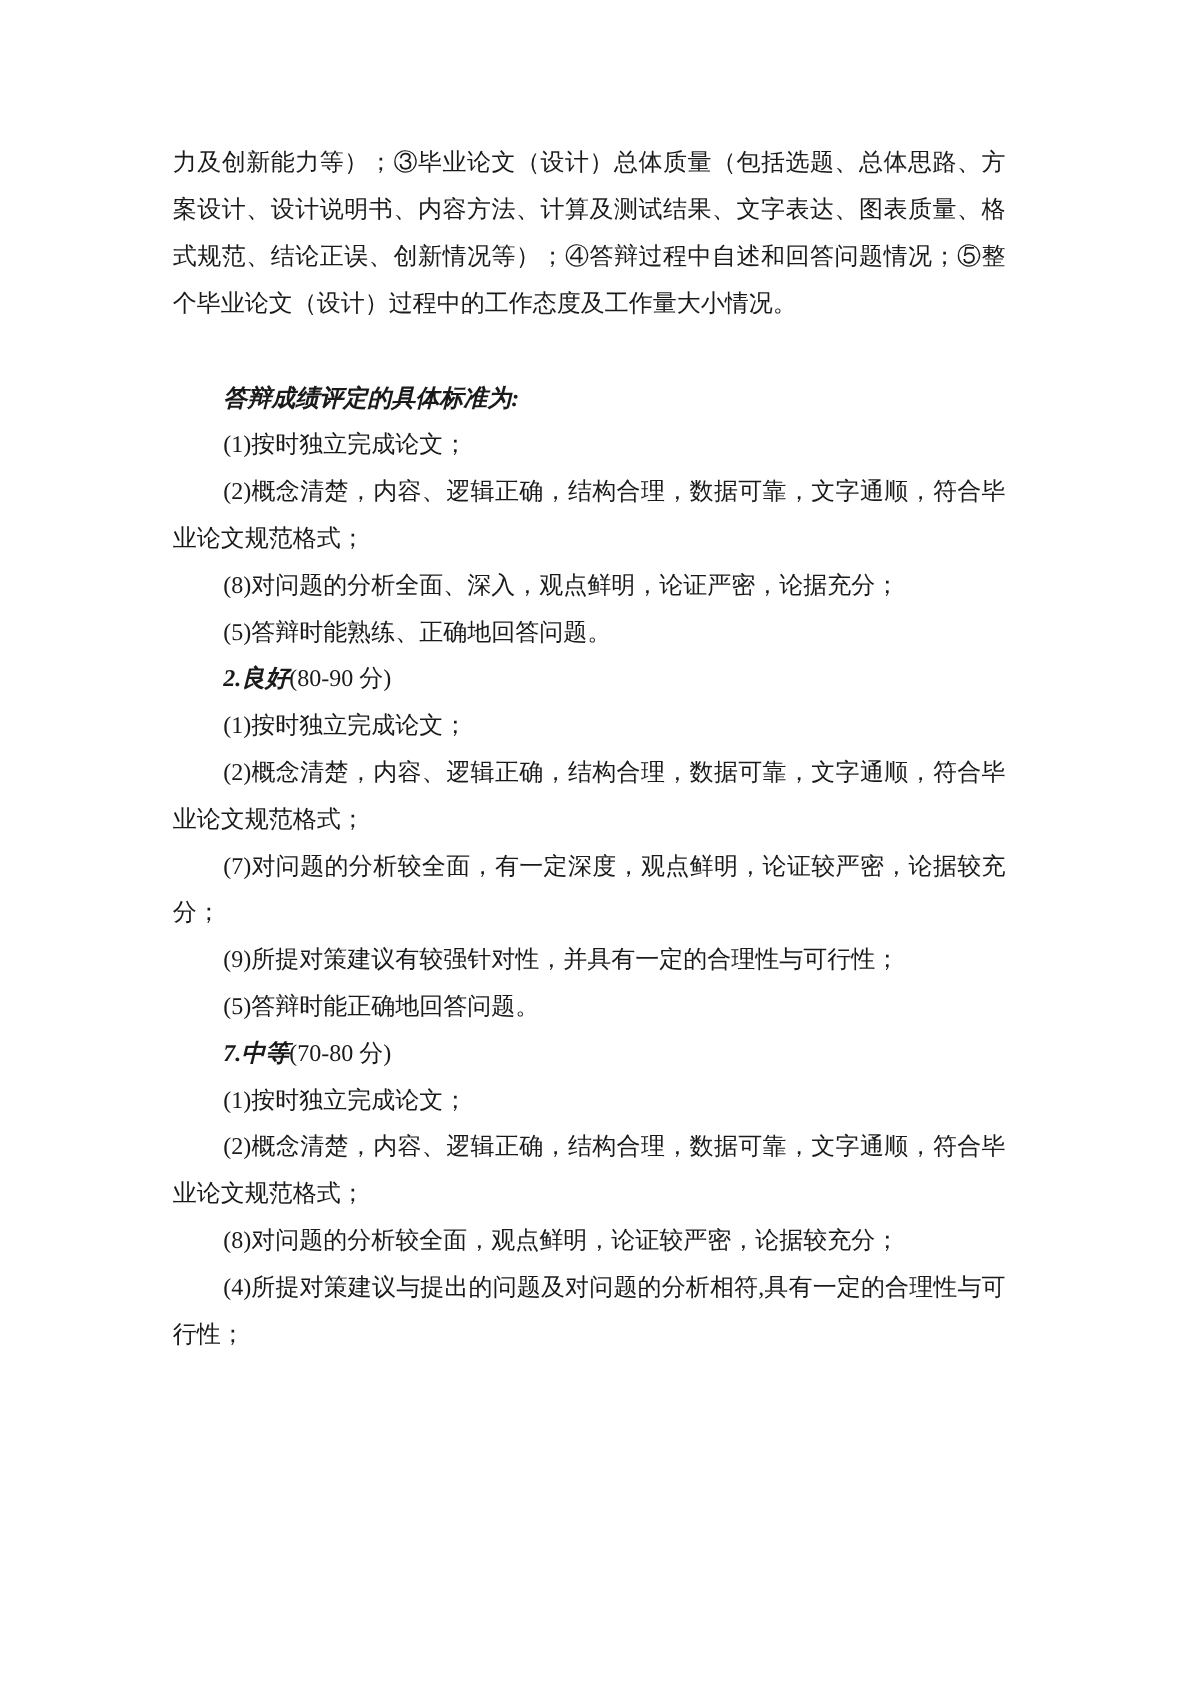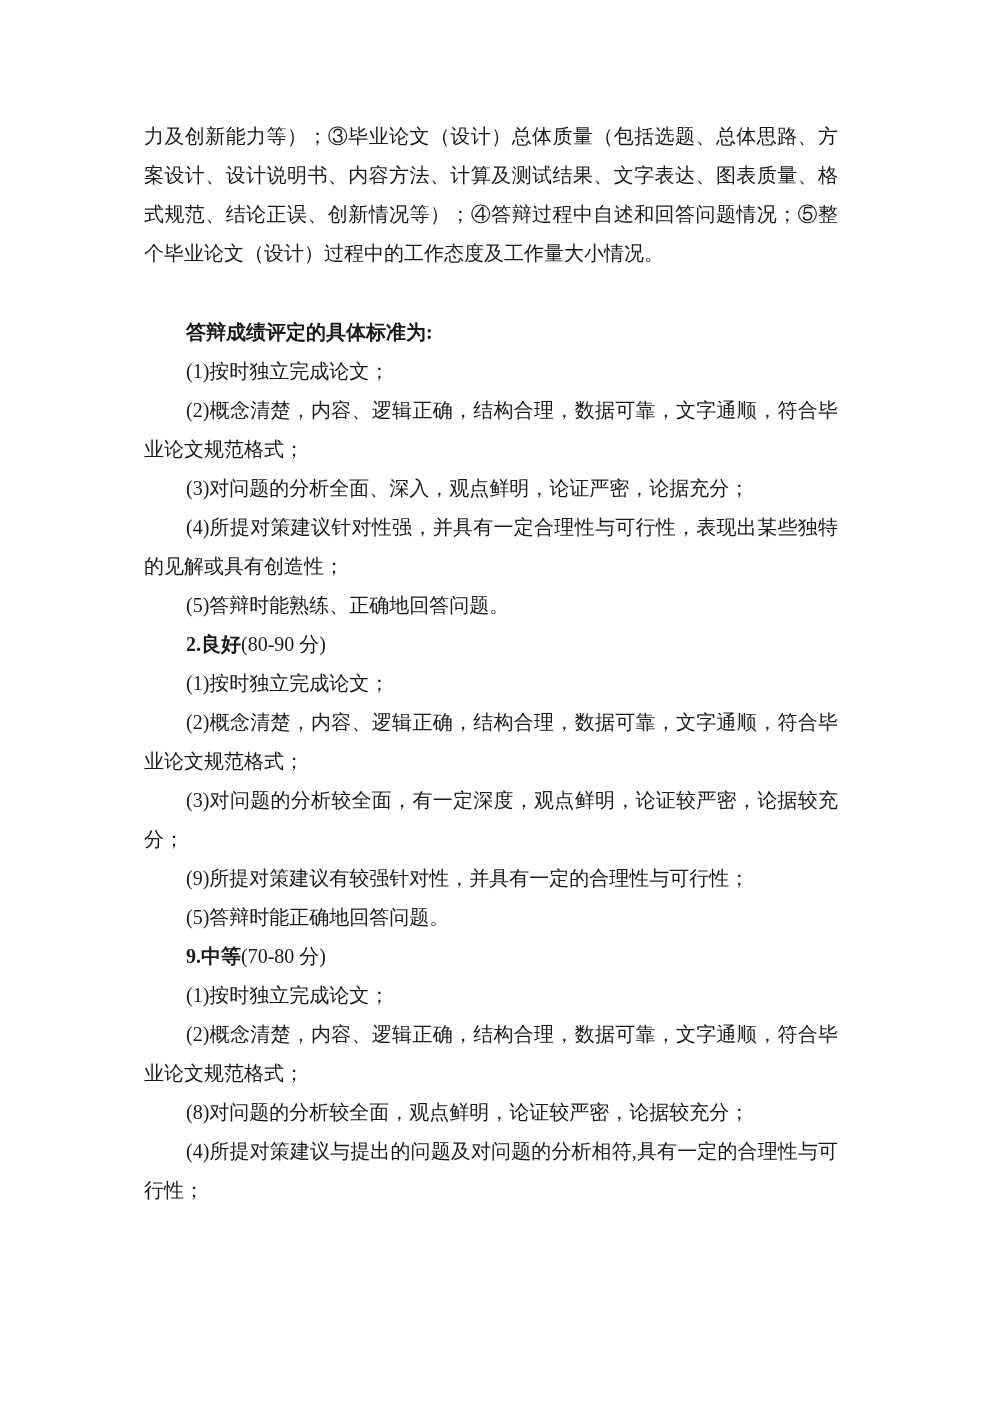--- a/index.html
+++ b/index.html
@@ -24,48 +24,48 @@
     margin: 0;
     text-align: justify;
     text-justify: inter-character;
     word-break: break-all;
   }
   .indent {
     text-indent: 42px;
   }
   .bold {
     font-weight: bold;
+    font-style: italic;
   }
   .blank-line {
     height: 40px;
   }
 </style>
 </head>
 <body>
 
 <div class="page">
 
   <p class="para">力及创新能力等）；③毕业论文（设计）总体质量（包括选题、总体思路、方案设计、设计说明书、内容方法、计算及测试结果、文字表达、图表质量、格式规范、结论正误、创新情况等）；④答辩过程中自述和回答问题情况；⑤整个毕业论文（设计）过程中的工作态度及工作量大小情况。</p>
 
   <div class="blank-line"></div>
 
   <p class="para indent bold">答辩成绩评定的具体标准为:</p>
 
   <p class="para indent">(1)按时独立完成论文；</p>
   <p class="para indent">(2)概念清楚，内容、逻辑正确，结构合理，数据可靠，文字通顺，符合毕业论文规范格式；</p>
-  <p class="para indent">(3)对问题的分析全面、深入，观点鲜明，论证严密，论据充分；</p>
-  <p class="para indent">(4)所提对策建议针对性强，并具有一定合理性与可行性，表现出某些独特的见解或具有创造性；</p>
+  <p class="para indent">(8)对问题的分析全面、深入，观点鲜明，论证严密，论据充分；</p>
   <p class="para indent">(5)答辩时能熟练、正确地回答问题。</p>
 
   <p class="para indent"><span class="bold">2.良好</span><span>(80-90 分)</span></p>
   <p class="para indent">(1)按时独立完成论文；</p>
   <p class="para indent">(2)概念清楚，内容、逻辑正确，结构合理，数据可靠，文字通顺，符合毕业论文规范格式；</p>
-  <p class="para indent">(3)对问题的分析较全面，有一定深度，观点鲜明，论证较严密，论据较充分；</p>
+  <p class="para indent">(7)对问题的分析较全面，有一定深度，观点鲜明，论证较严密，论据较充分；</p>
   <p class="para indent">(9)所提对策建议有较强针对性，并具有一定的合理性与可行性；</p>
   <p class="para indent">(5)答辩时能正确地回答问题。</p>
 
-  <p class="para indent"><span class="bold">9.中等</span><span>(70-80 分)</span></p>
+  <p class="para indent"><span class="bold">7.中等</span><span>(70-80 分)</span></p>
   <p class="para indent">(1)按时独立完成论文；</p>
   <p class="para indent">(2)概念清楚，内容、逻辑正确，结构合理，数据可靠，文字通顺，符合毕业论文规范格式；</p>
   <p class="para indent">(8)对问题的分析较全面，观点鲜明，论证较严密，论据较充分；</p>
   <p class="para indent">(4)所提对策建议与提出的问题及对问题的分析相符,具有一定的合理性与可行性；</p>
 
 </div>
 
 </body></html>

